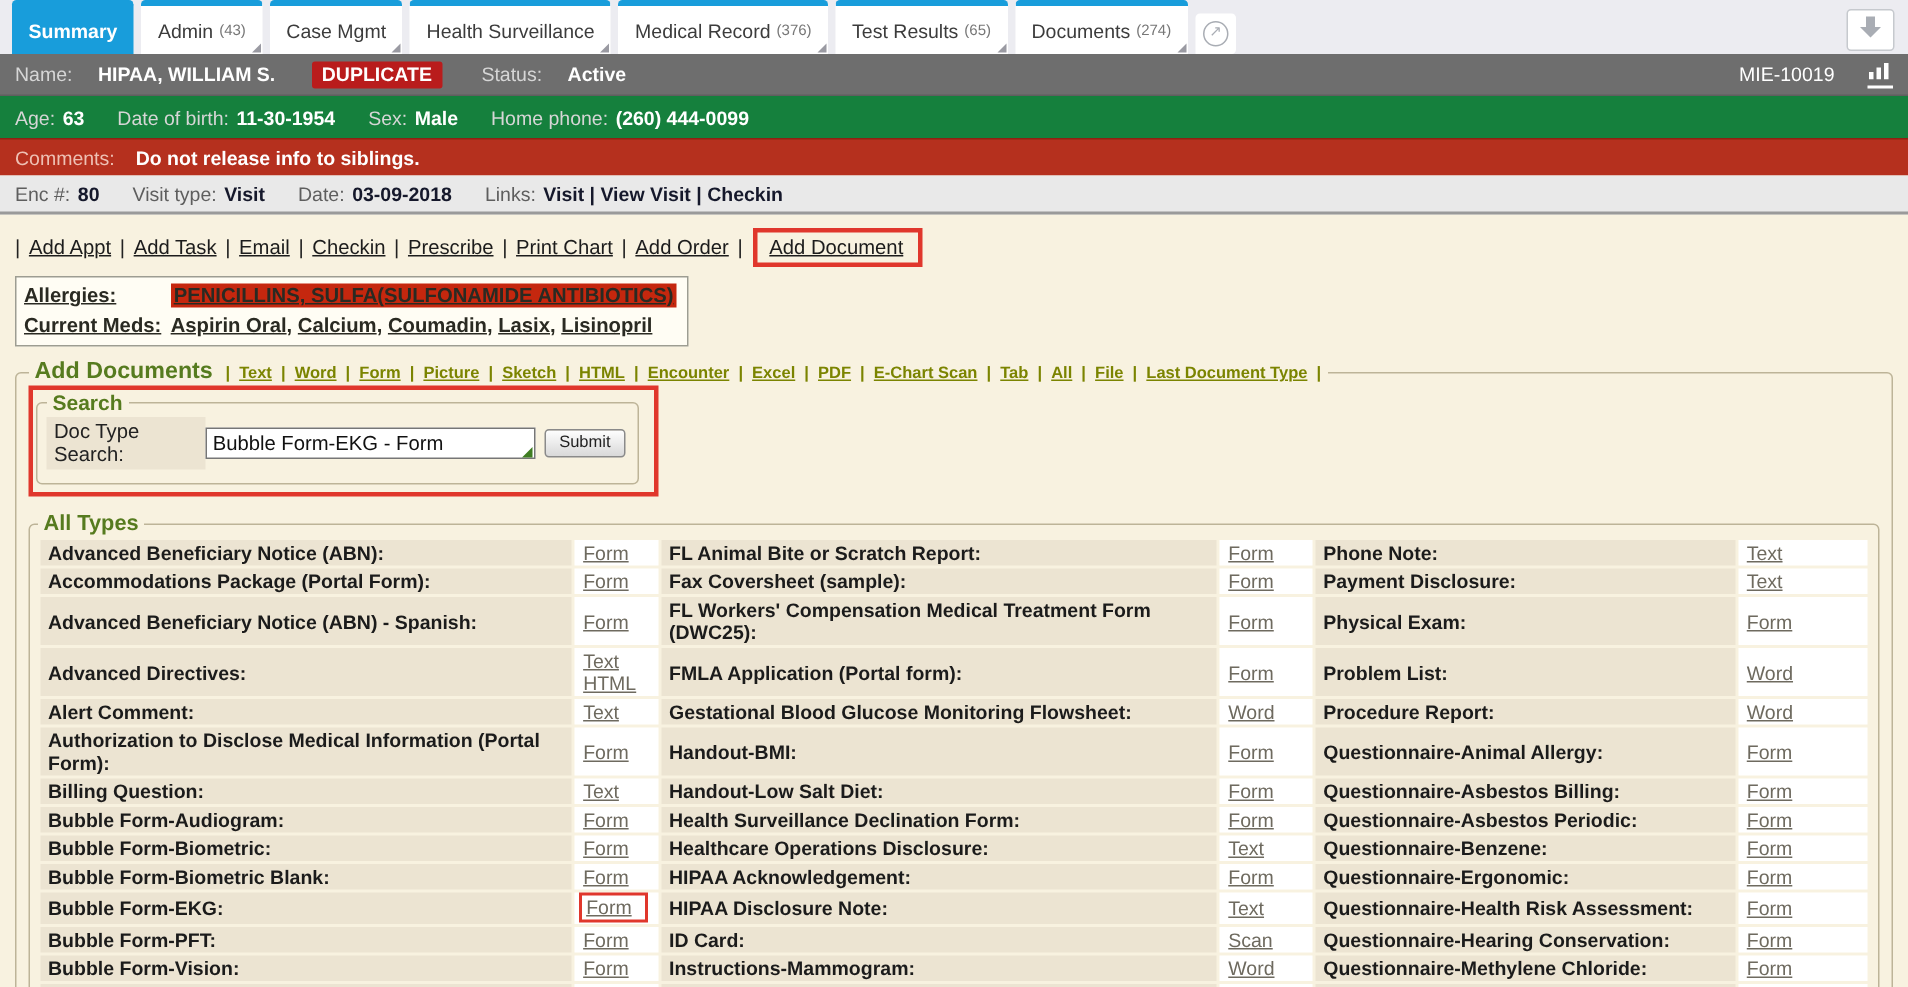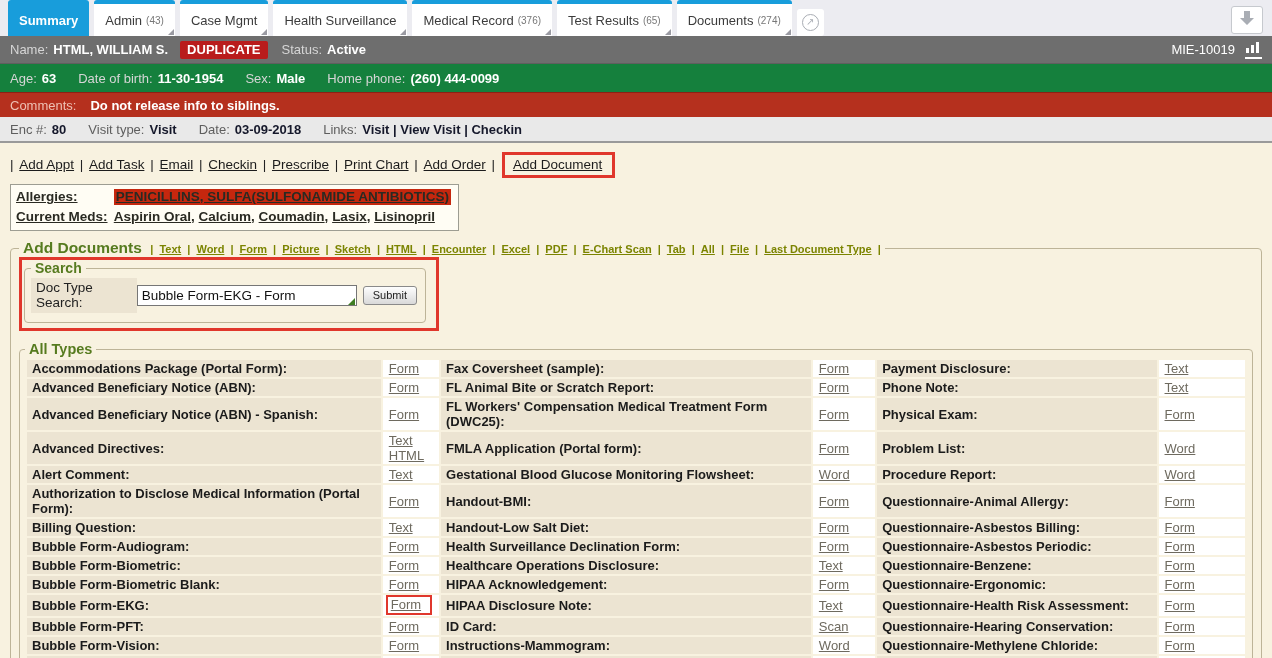--- a/index.html
+++ b/index.html
@@ -22,21 +22,21 @@
     color:#a9adb4; font-size:10px; line-height:14px; text-align:center; }
   .dl-btn { position:absolute; right:9px; top:6px; width:32px; height:28px; background:#fff;
     border:1px solid #c6c9ce; border-radius:3px; display:flex; align-items:center;
     justify-content:center; cursor:pointer; }
 
   
   .bar { padding:0 10px; font-size:13px; display:flex; align-items:center; }
   .bar .lab { color:#d6d6d6; margin-right:5px; }
   .bar .val { color:#fff; font-weight:bold; }
   .bar .grp { margin-right:22px; display:inline-flex; align-items:center; }
-  .bar-name { height:28px; background:#6e6e6e; border-bottom:1px solid #5f5f5f; }
+  .bar-name { height:28px; background:#6e6e6e; border-bottom:1px solid #5f5f5f;gap:12px; }
   .bar-demo { height:28px; background:#15803d; }
   .badge { background:#b91c1c; color:#fff; font-weight:bold; padding:1px 7px 2px;
     border-radius:2px; margin:0 14px 0 12px; font-size:13px; }
   .spacer { flex:1; }
   .chart-id { color:#fff; font-weight:normal; margin-right:10px; }
   .chart-icon { display:inline-block; border-bottom:2px solid #fff; padding-bottom:1px; cursor:pointer; }
   .bar-comments { height:25px; background:#b5301e; border-top:1px solid #8e2013; }
   .bar-comments .lab { color:#eec0b4; margin-right:14px; }
   .bar-enc { height:26px; background:#e9e9e9; border-bottom:2px solid #9a9a9a; }
   .bar-enc .lab { color:#5e5e5e; }
@@ -132,21 +132,21 @@
     <span>
       <svg width="14" height="16" viewBox="0 0 14 16">
           <path d="M4 1 h6 v7 h4 L7 15 0 8 h4 z" fill="#a9adb4"></path>
         </svg>
     </span>
   </div>
 </div>
 
 <div class="bar bar-name">
   <span class="lab">Name:</span>
-  <span class="val">HTML, WILLIAM S.</span>
+  <span class="val">HIPAA, WILLIAM S.</span>
   <span class="badge">DUPLICATE</span>
   <span class="lab">Status:</span>
   <span class="val">Active</span>
   <span class="spacer"></span>
   <span class="chart-id">MIE-10019</span>
   <span class="chart-icon">
     <svg width="17" height="12" viewBox="0 0 17 12">
         <rect x="1" y="7" width="3" height="5" fill="#fff"></rect>
         <rect x="6" y="4" width="3" height="8" fill="#fff"></rect>
         <rect x="11" y="1" width="3" height="11" fill="#fff"></rect>
@@ -237,33 +237,33 @@
         <colgroup>
           <col class="c1n">
             <col class="c1l">
             <col class="c2n">
             <col class="c2l">
             <col class="c3n">
             <col class="c3l">
         </colgroup>
         <tbody>
             <tr>
+              <td class="tname">Advanced Beneficiary Notice (ABN):</td>
+              <td class="tlink"><a href="#">Form</a></td>
+              <td class="tname">FL Animal Bite or Scratch Report:</td>
+              <td class="tlink"><a href="#">Form</a></td>
+              <td class="tname">Phone Note:</td>
+              <td class="tlink"><a href="#">Text</a></td>
+            </tr>
+            <tr>
               <td class="tname">Accommodations Package (Portal Form):</td>
               <td class="tlink"><a href="#">Form</a></td>
               <td class="tname">Fax Coversheet (sample):</td>
               <td class="tlink"><a href="#">Form</a></td>
               <td class="tname">Payment Disclosure:</td>
-              <td class="tlink"><a href="#">Text</a></td>
-            </tr>
-            <tr>
-              <td class="tname">Advanced Beneficiary Notice (ABN):</td>
-              <td class="tlink"><a href="#">Form</a></td>
-              <td class="tname">FL Animal Bite or Scratch Report:</td>
-              <td class="tlink"><a href="#">Form</a></td>
-              <td class="tname">Phone Note:</td>
               <td class="tlink"><a href="#">Text</a></td>
             </tr>
             <tr>
               <td class="tname">Advanced Beneficiary Notice (ABN) - Spanish:</td>
               <td class="tlink"><a href="#">Form</a></td>
               <td class="tname">FL Workers' Compensation Medical Treatment Form (DWC25):</td>
               <td class="tlink"><a href="#">Form</a></td>
               <td class="tname">Physical Exam:</td>
               <td class="tlink"><a href="#">Form</a></td>
             </tr>

